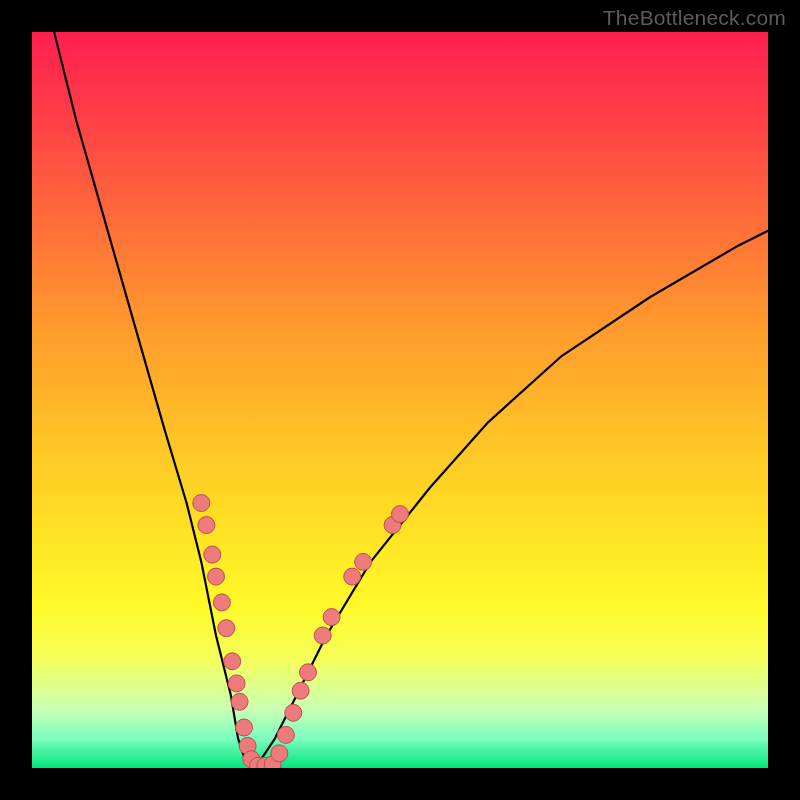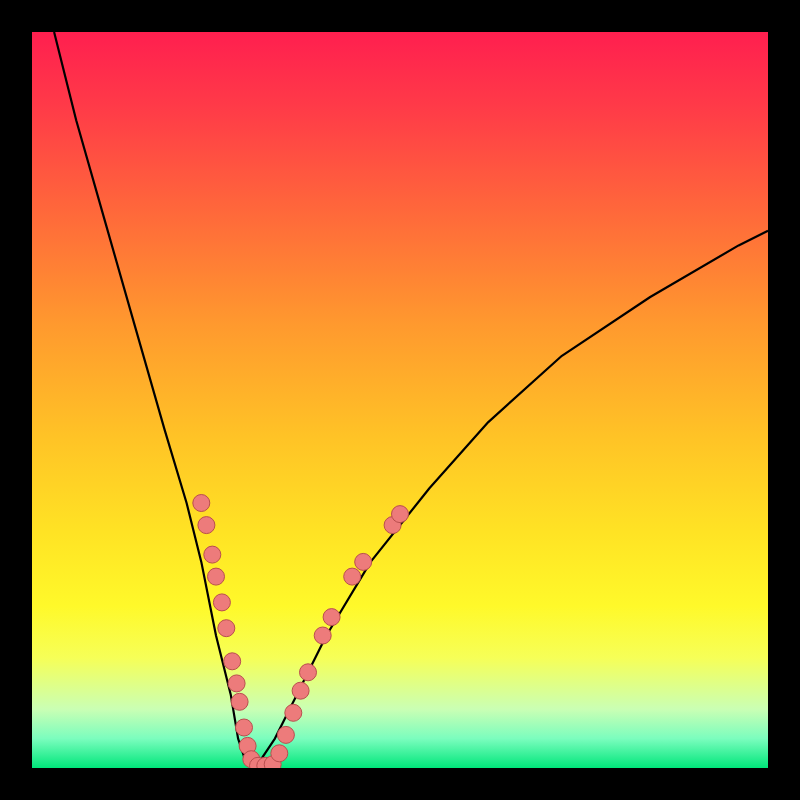--- a/index.html
+++ b/index.html
@@ -87,13 +87,14 @@
           <circle cx="276.0" cy="640.3" r="8.5" fill="#ed7b7b" stroke="#b94e4e" stroke-width="1"></circle>
           <circle cx="290.7" cy="603.5" r="8.5" fill="#ed7b7b" stroke="#b94e4e" stroke-width="1"></circle>
           <circle cx="299.6" cy="585.1" r="8.5" fill="#ed7b7b" stroke="#b94e4e" stroke-width="1"></circle>
           <circle cx="320.2" cy="544.6" r="8.5" fill="#ed7b7b" stroke="#b94e4e" stroke-width="1"></circle>
           <circle cx="331.2" cy="529.9" r="8.5" fill="#ed7b7b" stroke="#b94e4e" stroke-width="1"></circle>
           <circle cx="360.6" cy="493.1" r="8.5" fill="#ed7b7b" stroke="#b94e4e" stroke-width="1"></circle>
           <circle cx="368.0" cy="482.1" r="8.5" fill="#ed7b7b" stroke="#b94e4e" stroke-width="1"></circle>
         </g>
     </svg>
   </div>
+  <div class="watermark">TheBottleneck.com</div>
 </div>
 
 </body></html>

